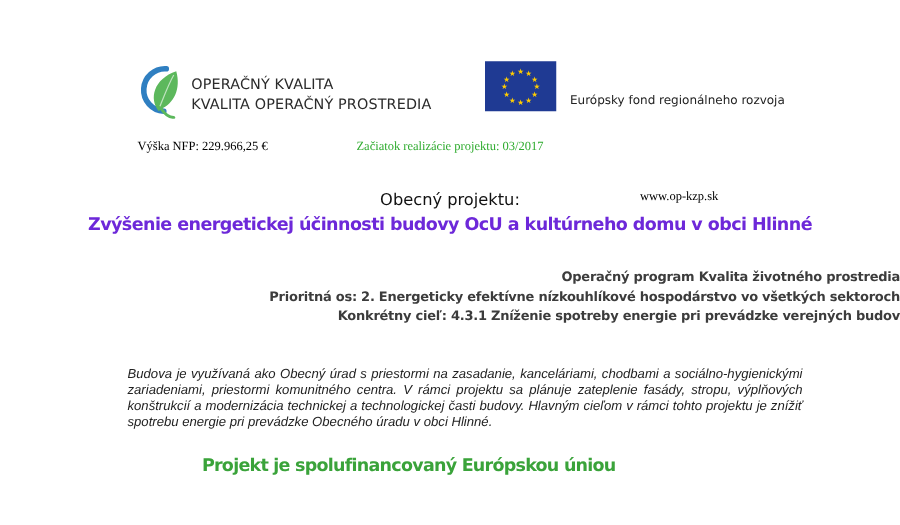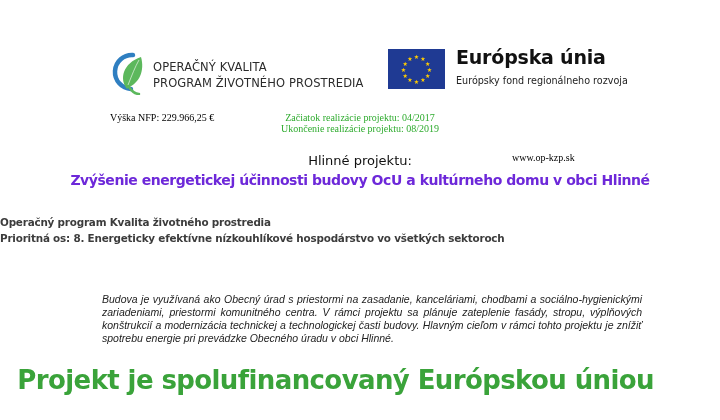--- a/index.html
+++ b/index.html
@@ -23,41 +23,41 @@
   .serif-b { font-family:"Liberation Serif", serif; font-weight:normal; font-size:10px; white-space:nowrap; }
   #nfp { left:110px; top:112px; }
   #dates { left:200px; top:112px; width:320px; text-align:center; color:#2eab2e; line-height:11px; }
   #web { left:512px; top:112px;margin-top:40px; }
 
   
   #proj-label { left:0; top:153px; width:720px; text-align:center; font-family:"DejaVu Sans", sans-serif; font-size:13px; color:#111; }
   #proj-name { left:0; top:172px; width:720px; text-align:center; font-family:"DejaVu Sans", sans-serif; font-weight:bold; font-size:14px; color:#6d28d9; letter-spacing:-0.45px; white-space:nowrap; }
 
   
-  #program { left:0; top:215px; width:720px; text-align:left; font-family:"DejaVu Sans", sans-serif; font-weight:bold; font-size:10.4px; color:#3c3c3c; line-height:15.5px; }
+  #program { left:0; top:215px; width:720px; text-align:right; font-family:"DejaVu Sans", sans-serif; font-weight:bold; font-size:10.4px; color:#3c3c3c; line-height:15.5px; }
   #program div { white-space:nowrap; letter-spacing:-0.2px; }
 
   
   #desc { left:102px; top:293px; width:540px; font-family:"Liberation Sans", sans-serif; font-size:10.5px; color:#222; line-height:13px; text-align:justify;font-style:italic; }
 
   
-  #cofin { left:0; top:365px; width:654px; text-align:right; font-family:"DejaVu Sans", sans-serif; font-weight:bold; font-size:26px; color:#3aa33a; letter-spacing:-0.6px; white-space:nowrap; }
+  #cofin { left:0; top:365px; width:654px; text-align:center; font-family:"DejaVu Sans", sans-serif; font-weight:bold; font-size:14px; color:#3aa33a; letter-spacing:-0.6px; white-space:nowrap; }
 </style>
 </head>
 <body>
 
 <div id="op-logo" class="abs">
   <svg width="46" height="46" viewBox="0 0 46 46">
     <path d="M30 6 A17 17 0 1 0 28 40" fill="none" stroke="#2f7fc1" stroke-width="4.5" stroke-linecap="round"></path>
     <path d="M24 40 C16 30 20 14 38 8 C42 22 36 34 26 38 Z" fill="#5cb85c"></path>
     <path d="M26 38 C30 44 33 45 36 45" fill="none" stroke="#5cb85c" stroke-width="2.5" stroke-linecap="round"></path>
     <path d="M25 36 C29 26 32 18 36 11" fill="none" stroke="#ffffff" stroke-width="1" opacity="0.6"></path>
   </svg>
   <div class="t t1">OPERAČNÝ KVALITA</div>
-  <div class="t t2">PROGRAM ŽIVOTNÉHO PROSTREDIA</div>
+  <div class="t t2">KVALITA OPERAČNÝ PROSTREDIA</div>
 </div>
 
 <div id="eu-logo" class="abs">
   <div id="eu-flag">
     <svg width="57" height="40" viewBox="0 0 57 40">
       <g fill="#ffcc00" font-size="6" font-family="DejaVu Sans, sans-serif" text-anchor="middle">
         <text x="28.5" y="10">★</text>
         <text x="35" y="11.8">★</text>
         <text x="39.7" y="16.5">★</text>
         <text x="41.5" y="22.5">★</text>
@@ -65,34 +65,33 @@
         <text x="35" y="33.2">★</text>
         <text x="28.5" y="35">★</text>
         <text x="22" y="33.2">★</text>
         <text x="17.3" y="28.5">★</text>
         <text x="15.5" y="22.5">★</text>
         <text x="17.3" y="16.5">★</text>
         <text x="22" y="11.8">★</text>
       </g>
     </svg>
   </div>
-  <div class="title">Európska únia</div>
   <div class="sub">Európsky fond regionálneho rozvoja</div>
 </div>
 
 <div id="nfp" class="abs serif-b">Výška NFP: 229.966,25 €</div>
 <div id="dates" class="abs serif-b">
-  <div>Začiatok realizácie projektu: 04/2017</div>
-  <div>Ukončenie realizácie projektu: 08/2019</div>
+  <div>Začiatok realizácie projektu: 03/2017</div>
 </div>
 <div id="web" class="abs serif-b">www.op-kzp.sk</div>
 
-<div id="proj-label" class="abs">Hlinné projektu:</div>
+<div id="proj-label" class="abs">Obecný projektu:</div>
 <div id="proj-name" class="abs">Zvýšenie energetickej účinnosti budovy OcU a kultúrneho domu v obci Hlinné</div>
 
 <div id="program" class="abs">
   <div>Operačný program Kvalita životného prostredia</div>
-  <div>Prioritná os: 8. Energeticky efektívne nízkouhlíkové hospodárstvo vo všetkých sektoroch</div>
+  <div>Prioritná os: 2. Energeticky efektívne nízkouhlíkové hospodárstvo vo všetkých sektoroch</div>
+  <div>Konkrétny cieľ: 4.3.1 Zníženie spotreby energie pri prevádzke verejných budov</div>
 </div>
 
 <div id="desc" class="abs">Budova je využívaná ako Obecný úrad s priestormi na zasadanie, kanceláriami, chodbami a sociálno-hygienickými zariadeniami, priestormi komunitného centra. V rámci projektu sa plánuje zateplenie fasády, stropu, výplňových konštrukcií a modernizácia technickej a technologickej časti budovy. Hlavným cieľom v rámci tohto projektu je znížiť spotrebu energie pri prevádzke Obecného úradu v obci Hlinné.</div>
 
 <div id="cofin" class="abs">Projekt je spolufinancovaný Európskou úniou</div>
 
 </body></html>

